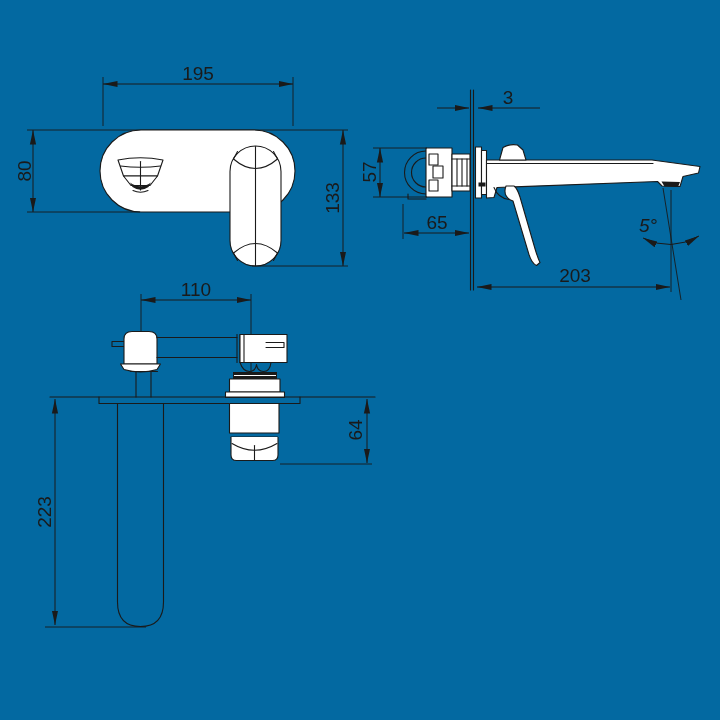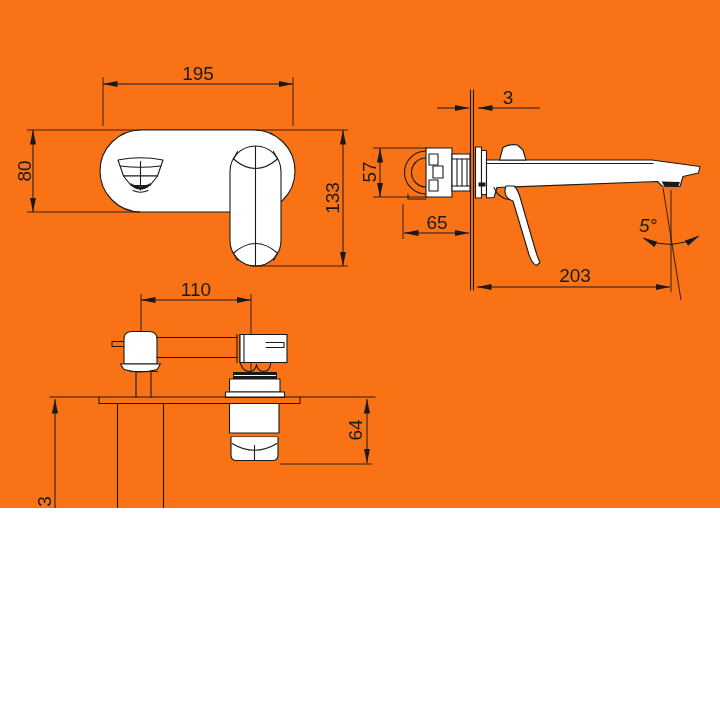--- a/index.html
+++ b/index.html
@@ -1,16 +1,16 @@
 <!DOCTYPE html>
 <html><head>
 <meta charset="utf-8">
 <style>
   html,body{margin:0;padding:0;background:#ffffff;}
-  .canvas{width:720px;height:508px;background:#f97316;position:relative;overflow:hidden;}
+  .canvas{width:720px;height:720px;background:#0369a1;position:relative;overflow:hidden;}
   .ln  {stroke:#1a1a1a;stroke-width:1.1;fill:none;stroke-linecap:round;stroke-linejoin:round;}
   .lnf {stroke:#1a1a1a;stroke-width:1.1;fill:#ffffff;stroke-linejoin:round;}
   .dim {stroke:#1a1a1a;stroke-width:1;fill:none;}
   .ext {stroke:#1a1a1a;stroke-width:0.9;fill:none;}
   .blk {fill:#1a1a1a;stroke:none;}
   .wht {stroke:#ffffff;stroke-width:1.2;fill:none;}
   .dtx {font-family:"Liberation Sans",sans-serif;font-size:19px;fill:#1a1a1a;}
   .ita {font-style:italic;}
 </style>
 </head>

